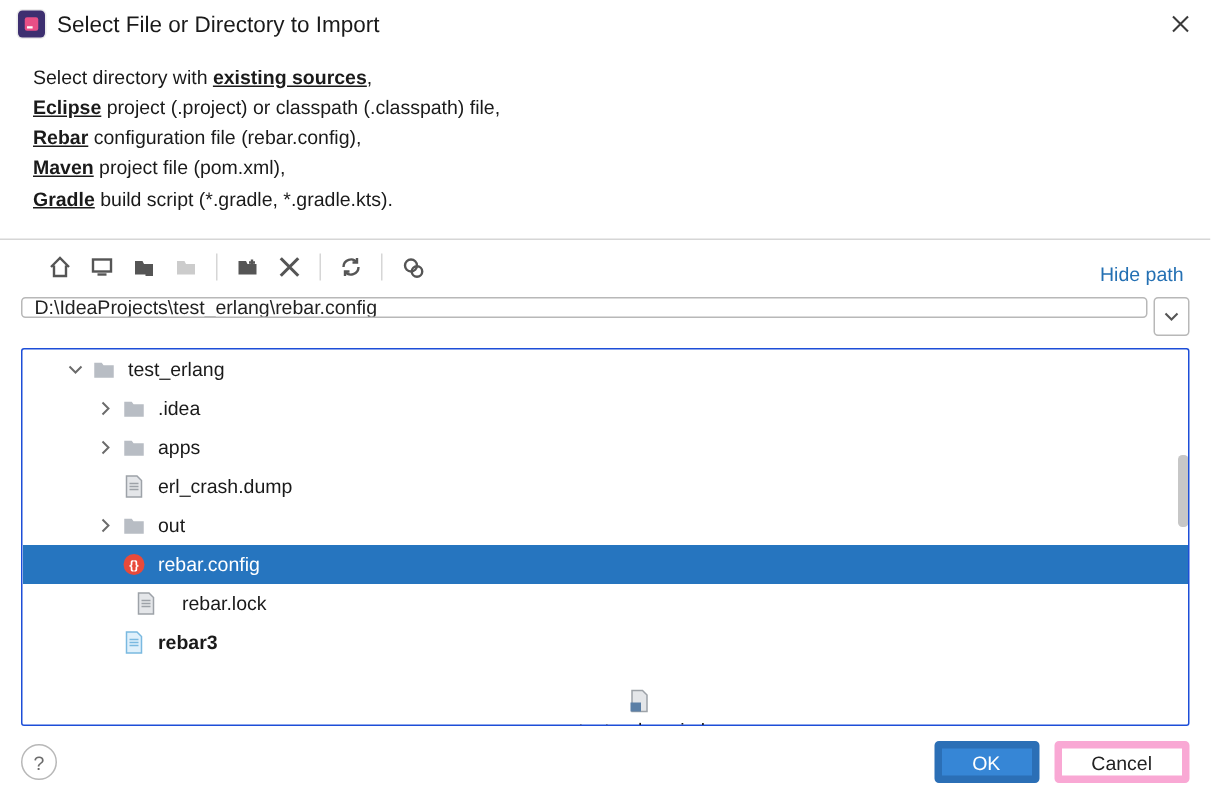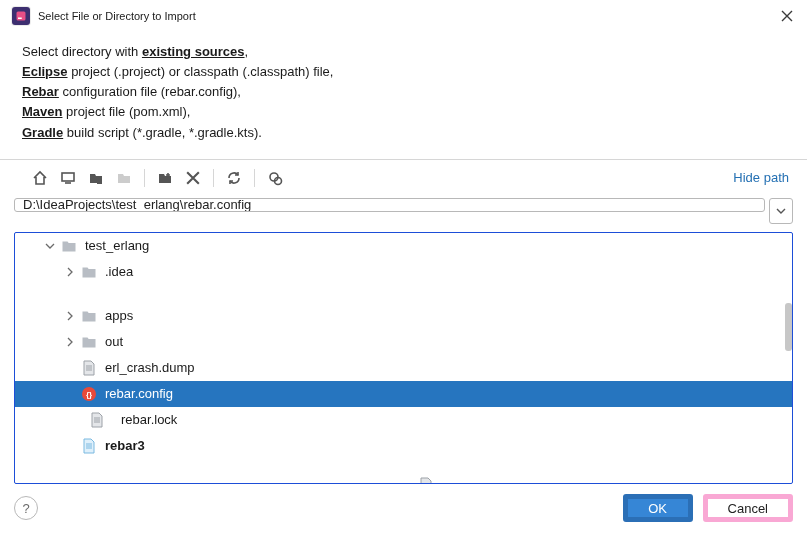--- a/index.html
+++ b/index.html
@@ -24,21 +24,21 @@
     display: flex; align-items: center; justify-content: center;
     box-shadow: 0 0 0 1px rgba(0,0,0,.08);
   }
   .app-icon svg { width: 12px; height: 12px; }
   .close-x { width:16px; height:16px; display:flex; align-items:center; justify-content:center; cursor:pointer; color:#3a3a3a; }
   .close-x svg { width:12px; height:12px; }
   .instructions { padding: 8px 22px 16px 22px; line-height: 1.55; font-size: 13px; }
   .instructions b { font-weight: 700; text-decoration: underline; }
   .divider { border: none; border-top: 1px solid #d6d6d6; margin: 0 0 0 0; }
   .toolbar {
-    display: flex; align-items: center; padding: 6px 14px 6px 28px; height: 36px;
+    display: flex; align-items: flex-end; padding: 6px 14px 6px 28px; height: 36px;
     justify-content: space-between;
   }
   .toolbar-left { display:flex; align-items:center; gap: 4px; }
   .toolbar-btn {
     width: 24px; height: 24px; display:flex; align-items:center; justify-content:center;
     border-radius:3px; color:#555; cursor:pointer;
   }
   .toolbar-btn.disabled { color:#bdbdbd; cursor:default; }
   .toolbar-sep { width:1px; height:18px; background:#d6d6d6; margin:0 4px; }
   .hide-path { color:#2470b3; font-size:13px; cursor:pointer; padding-right:4px; }
@@ -88,21 +88,21 @@
 <div class="dialog">
 
   <div class="titlebar">
     <div class="titlebar-left">
       <span class="app-icon">
         <svg viewBox="0 0 16 16">
             <rect x="2" y="2" width="12" height="12" rx="2" fill="#e84f86"></rect>
             <rect x="4" y="10" width="5" height="2" fill="#fff"></rect>
           </svg>
       </span>
-      <span style="font-size:11px;color:#1a1a1a;">Select File or Directory to Import</span>
+      <span style="font-size:15px;color:#1a1a1a;">Select File or Directory to Import</span>
     </div>
     <span class="close-x">
       <svg viewBox="0 0 12 12">
           <path d="M1 1 L11 11 M11 1 L1 11" stroke="currentColor" stroke-width="1.4"></path>
         </svg>
     </span>
   </div>
 
   <div class="instructions">
     <div>
@@ -201,55 +201,55 @@
               <path d="M3 1 L7 5 L3 9" fill="none" stroke="currentColor" stroke-width="1.3"></path>
             </svg>
           </span>
           <span class="node-icon">
             <svg width="16" height="16" viewBox="0 0 16 16">
               <path d="M1.5 3.5h5l1.2 1.6h6.8v8.4H1.5z" fill="#b8bdc4"></path>
             </svg>
           </span>
           <span>.idea</span>
         </div>
-        <div class="tree-row" style="padding-left: 48px; margin-top: 18px;">
-          <span class="arrow">
-            <svg width="10" height="10" viewBox="0 0 10 10">
-              <path d="M3 1 L7 5 L3 9" fill="none" stroke="currentColor" stroke-width="1.3"></path>
-            </svg>
-          </span>
-          <span class="node-icon">
-            <svg width="16" height="16" viewBox="0 0 16 16">
-              <path d="M1.5 3.5h5l1.2 1.6h6.8v8.4H1.5z" fill="#b8bdc4"></path>
-            </svg>
-          </span>
-          <span>apps</span>
-        </div>
         <div class="tree-row" style="padding-left: 48px;">
           <span class="arrow">
             <svg width="10" height="10" viewBox="0 0 10 10">
               <path d="M3 1 L7 5 L3 9" fill="none" stroke="currentColor" stroke-width="1.3"></path>
             </svg>
           </span>
           <span class="node-icon">
             <svg width="16" height="16" viewBox="0 0 16 16">
               <path d="M1.5 3.5h5l1.2 1.6h6.8v8.4H1.5z" fill="#b8bdc4"></path>
             </svg>
           </span>
-          <span>out</span>
+          <span>apps</span>
         </div>
         <div class="tree-row" style="padding-left: 48px;">
           <span class="arrow none"></span>
           <span class="node-icon">
             <svg width="16" height="16" viewBox="0 0 16 16">
               <path d="M3 1h7l3 3v11H3z" fill="#e4e6e9" stroke="#9da2a8" stroke-width="1"></path>
               <path d="M5 6h6M5 8h6M5 10h6" stroke="#9da2a8" stroke-width="1"></path>
             </svg>
           </span>
           <span>erl_crash.dump</span>
+        </div>
+        <div class="tree-row" style="padding-left: 48px;">
+          <span class="arrow">
+            <svg width="10" height="10" viewBox="0 0 10 10">
+              <path d="M3 1 L7 5 L3 9" fill="none" stroke="currentColor" stroke-width="1.3"></path>
+            </svg>
+          </span>
+          <span class="node-icon">
+            <svg width="16" height="16" viewBox="0 0 16 16">
+              <path d="M1.5 3.5h5l1.2 1.6h6.8v8.4H1.5z" fill="#b8bdc4"></path>
+            </svg>
+          </span>
+          <span>out</span>
         </div>
         <div class="tree-row selected" style="padding-left: 48px;">
           <span class="arrow none"></span>
           <span class="node-icon">
             <svg width="16" height="16" viewBox="0 0 16 16">
               <circle cx="8" cy="8" r="7" fill="#e84a3a"></circle>
               <text x="8" y="11" font-size="8" text-anchor="middle" fill="#fff" font-weight="700">{}</text>
             </svg>
           </span>
           <span>rebar.config</span>

